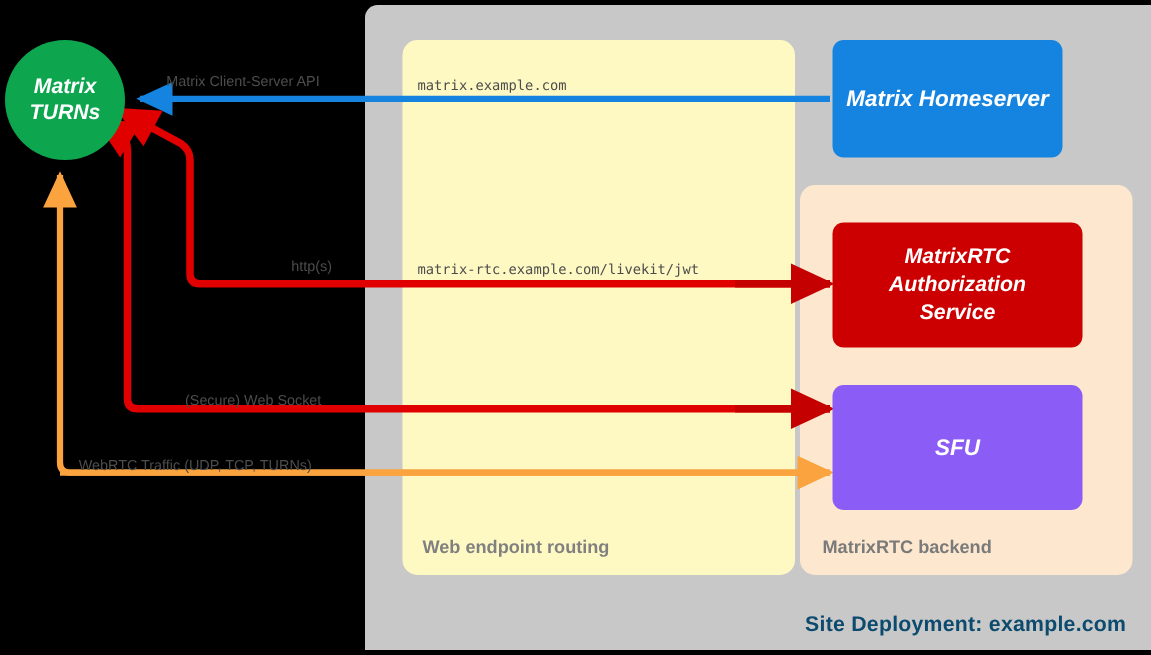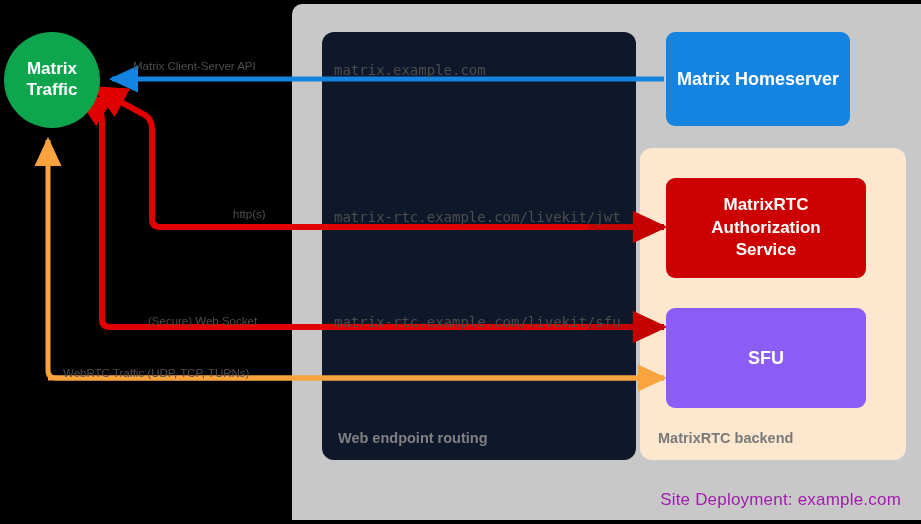--- a/index.html
+++ b/index.html
@@ -30,34 +30,34 @@
     top: 4px;
     width: 629px;
     height: 516px;
     background: #c8c8c8;
     border-radius: 10px 0 0 0;
   }
   .site-deploy-label {
     position: absolute;
     right: 20px;
     bottom: 10px;
-    color: #a21caf;
+    color: #0c4a6e;
     font-size: 17px;
-    font-weight: normal;
+    font-weight: bold;
     letter-spacing: .2px;
     white-space: nowrap;
   }
 
   .endpoint-box {
     position: absolute;
     left: 322px;
     top: 32px;
     width: 314px;
     height: 428px;
-    background: #0f172a;
+    background: #fef9c3;
     border-radius: 12px;
   }
   .endpoint-label {
     position: absolute;
     left: 16px;
     bottom: 14px;
     color: #808080;
     font-size: 14.5px;
     font-weight: bold;
     white-space: nowrap;
@@ -85,20 +85,21 @@
   
   .node {
     position: absolute;
     display: flex;
     align-items: center;
     justify-content: center;
     text-align: center;
     color: #ffffff;
     font-weight: bold;
     box-sizing: border-box;
+    font-style: italic;
   }
   .client-node {
     left: 4px;
     top: 32px;
     width: 96px;
     height: 96px;
     border-radius: 50%;
     background: #0da64f;
     font-size: 17px;
     line-height: 1.22;
@@ -138,21 +139,21 @@
     position: absolute;
     font-size: 11.5px;
     font-weight: normal;
     color: #4d4d4d;
     white-space: nowrap;
     z-index: 4;
   }
   .url-label {
     position: absolute;
     font-family: "DejaVu Sans Mono", monospace;
-    font-size: 14px;
+    font-size: 11px;
     color: #4d4d4d;
     white-space: nowrap;
     z-index: 4;
   }
 </style>
 </head>
 <body>
 
 <div id="canvas">
 
@@ -200,21 +201,21 @@
 
     <g>
       <path d="M 664,378 L 56,378 Q 48,378 48,370 L 48,140" fill="none" stroke="#faa33f" stroke-width="5" marker-end="url(#ah-orange)"></path>
       <path d="M 48,378 L 664,378" fill="none" stroke="#faa33f" stroke-width="5" marker-end="url(#ah-orange)"></path>
     </g>
   </svg>
 
   <div class="node client-node">
     <div>
       <div>Matrix</div>
-      <div>Traffic</div>
+      <div>TURNs</div>
     </div>
   </div>
 
   <div class="node homeserver-node">
     <span>Matrix Homeserver</span>
   </div>
 
   <div class="node authsvc-node">
     <div>
       <div>MatrixRTC</div>
@@ -230,17 +231,16 @@
   <div class="edge-label" style="left:133px; top:60px;">Matrix Client-Server API</div>
 
   <div class="url-label" style="left:334px; top:62px;">matrix.example.com</div>
 
   <div class="edge-label" style="left:233px; top:208px;">http(s)</div>
 
   <div class="url-label" style="left:334px; top:209px;">matrix-rtc.example.com/livekit/jwt</div>
 
   <div class="edge-label" style="left:148px; top:315px;">(Secure) Web Socket</div>
 
-  <div class="url-label" style="left:334px; top:314px;">matrix-rtc.example.com/livekit/sfu</div>
 
   <div class="edge-label" style="left:63px; top:367px;">WebRTC Traffic (UDP, TCP, TURNs)</div>
 
 </div>
 
 </body></html>

